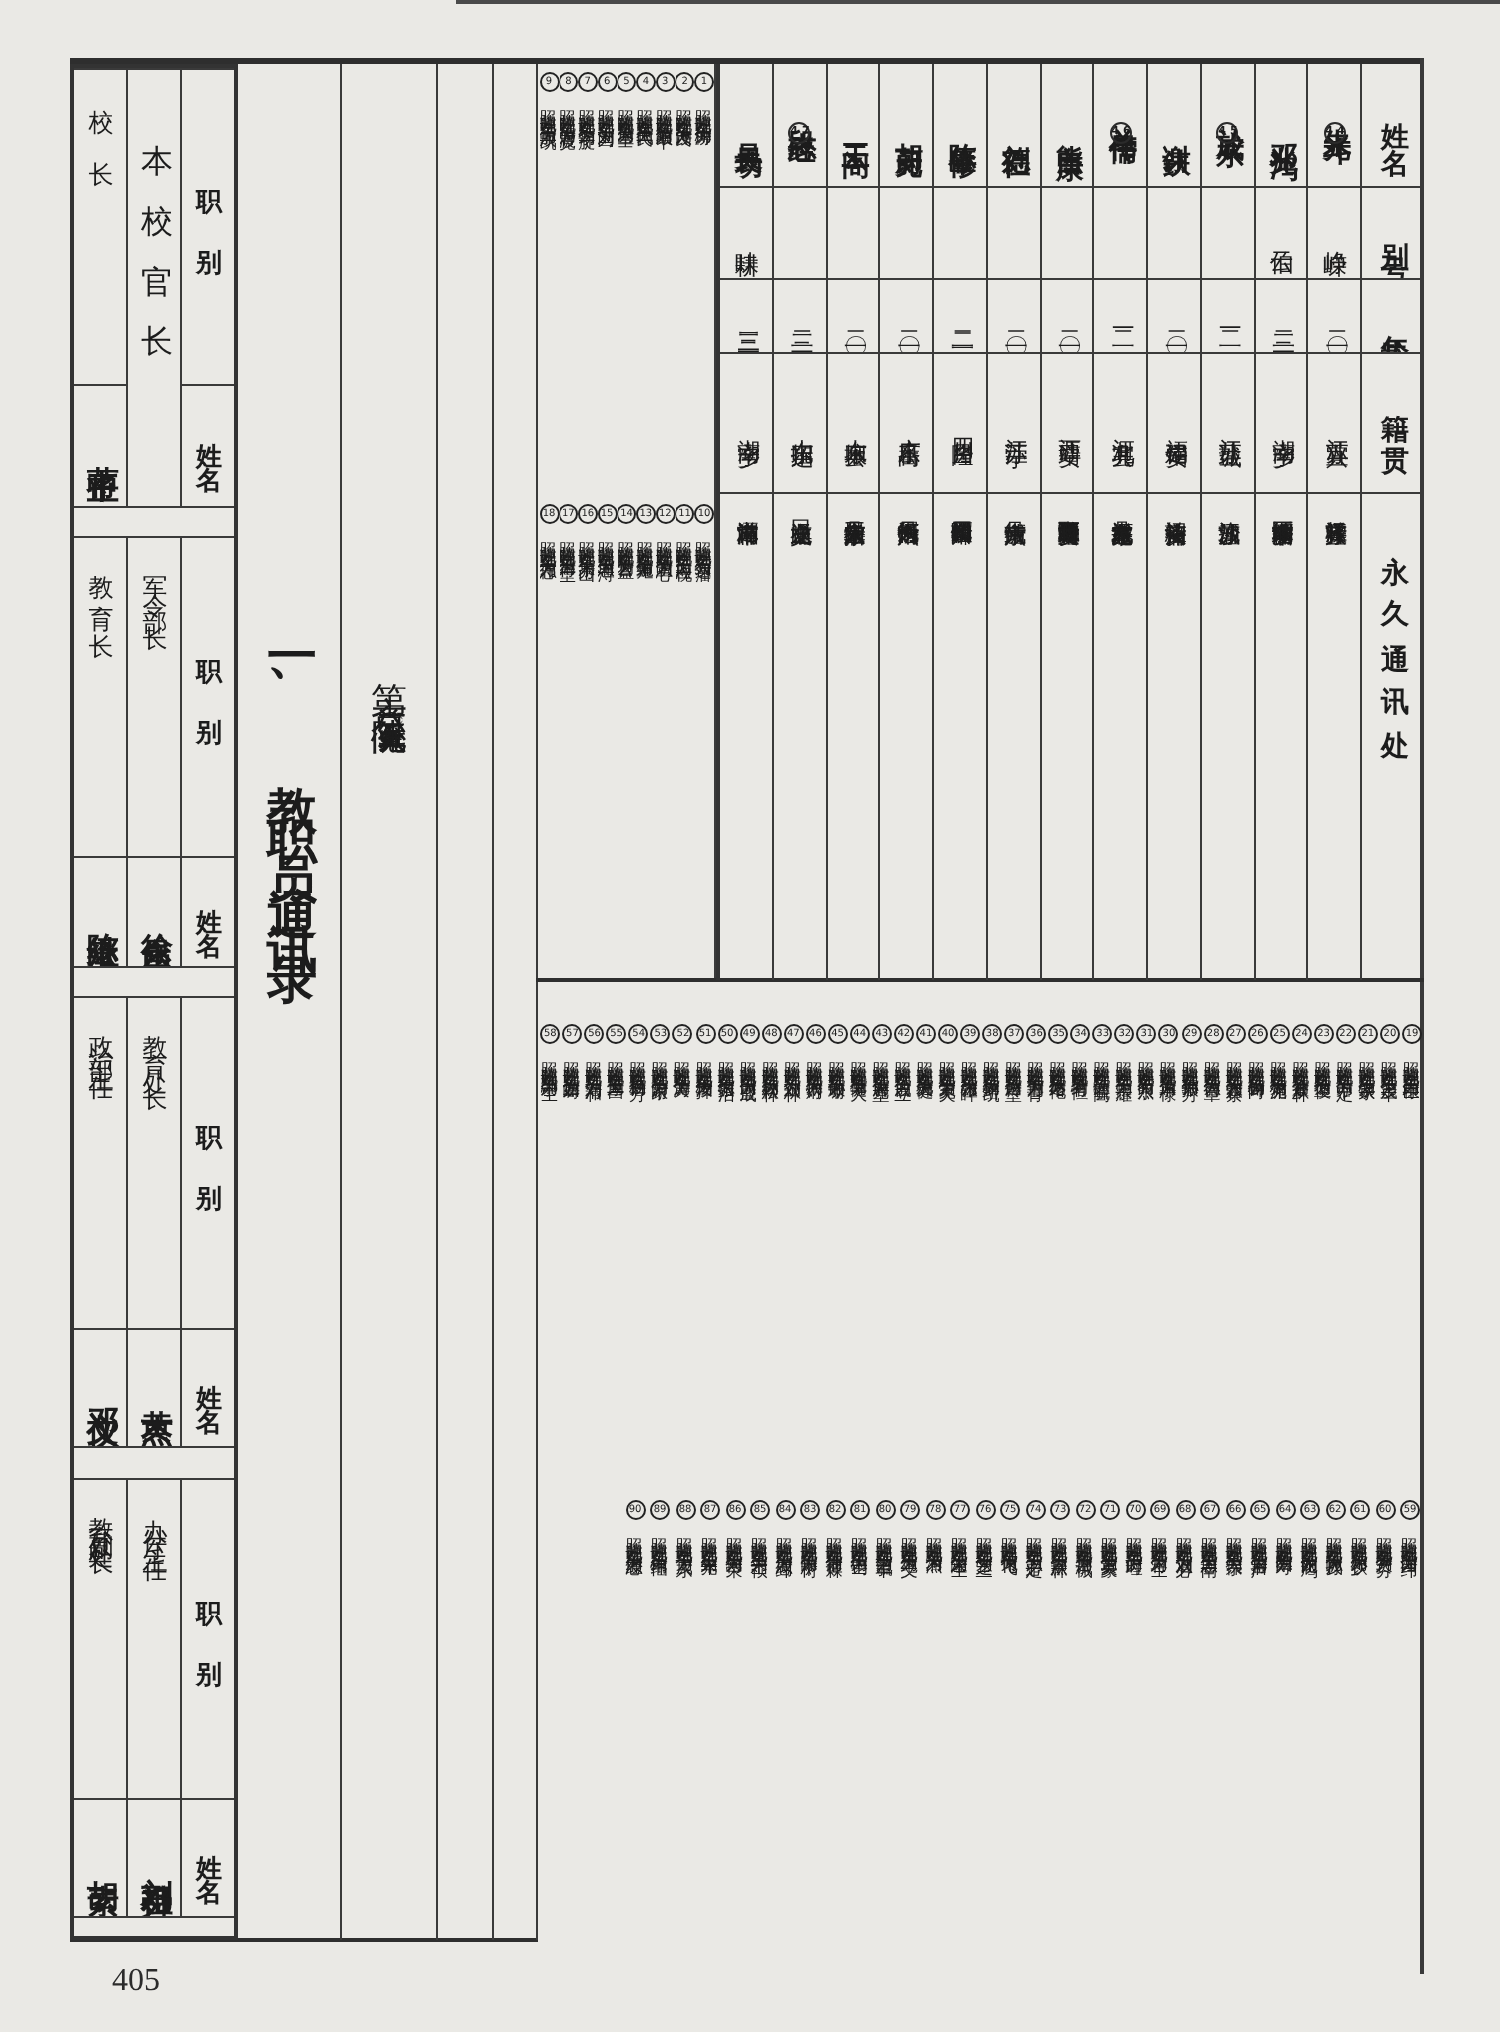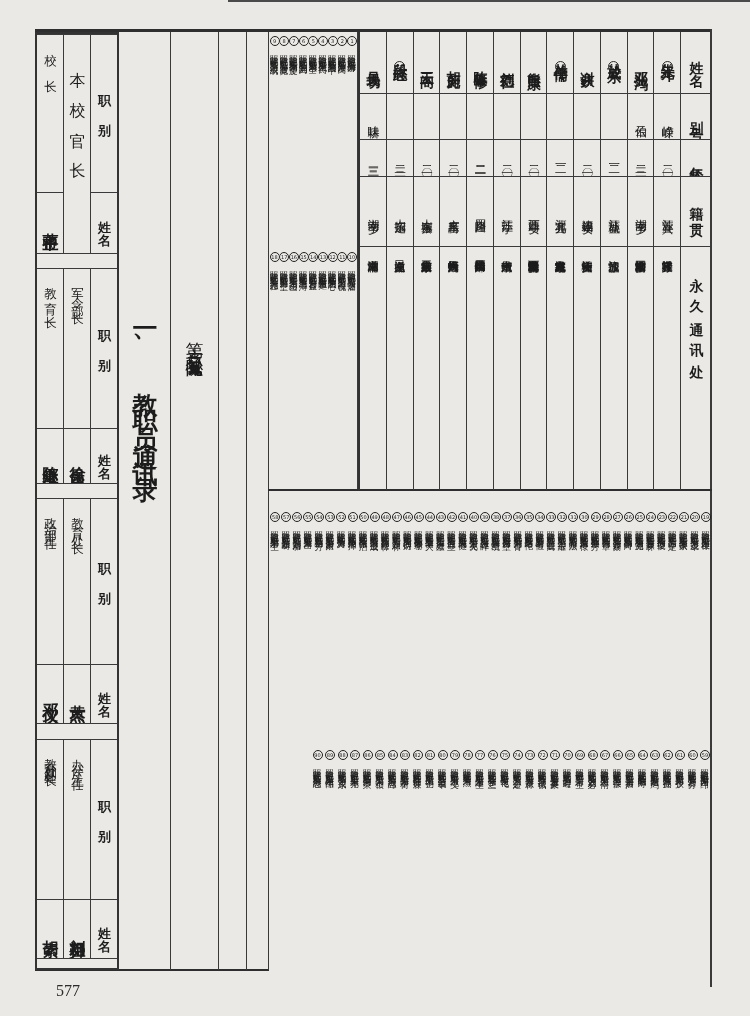--- a/index.html
+++ b/index.html
@@ -496,14 +496,14 @@
         </div>
         <div class="dcell r4">
           <span class="v up pval">湖南宁乡</span>
         </div>
         <div class="dcell r5">
           <span class="v up paddr">湖南湘潭道林市</span>
         </div>
       </div>
     </div>
 
-  <div class="page-num">577</div>
+  <div class="page-num">405</div>
 </div>
 
 </body></html>

